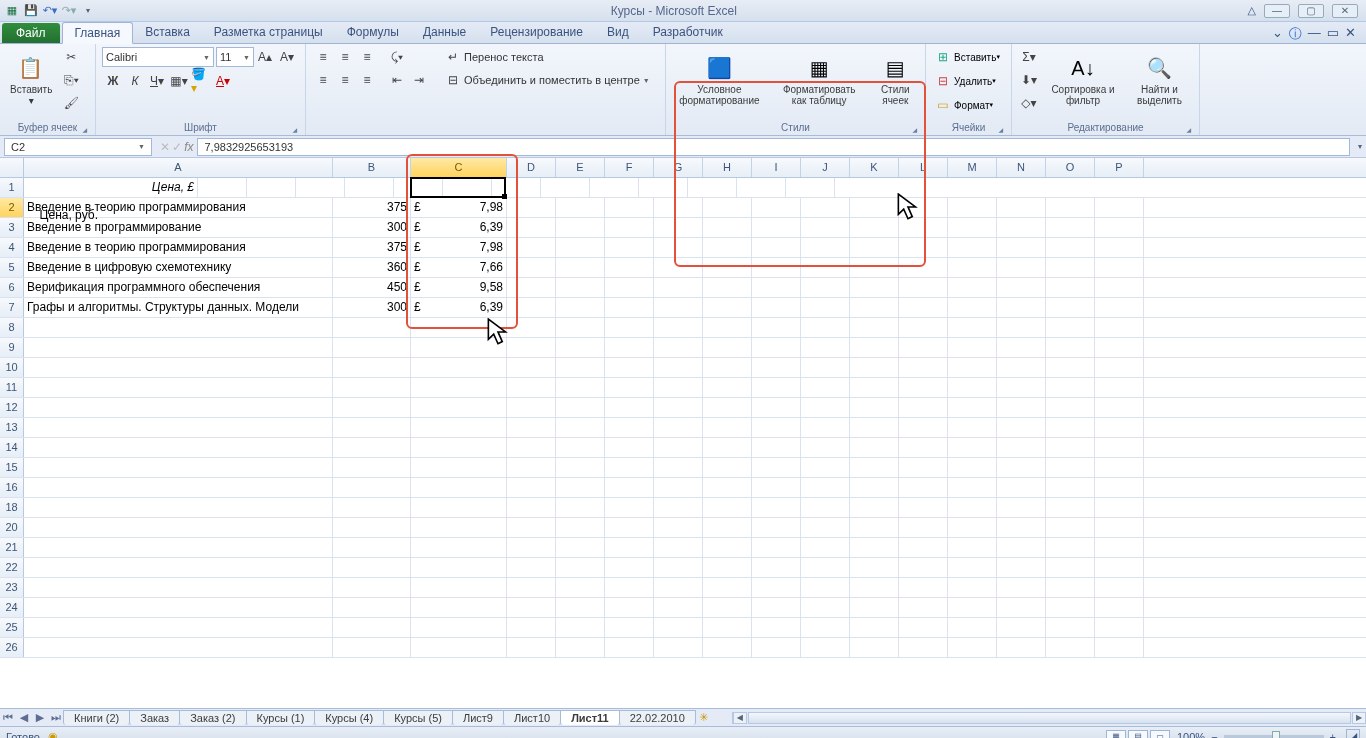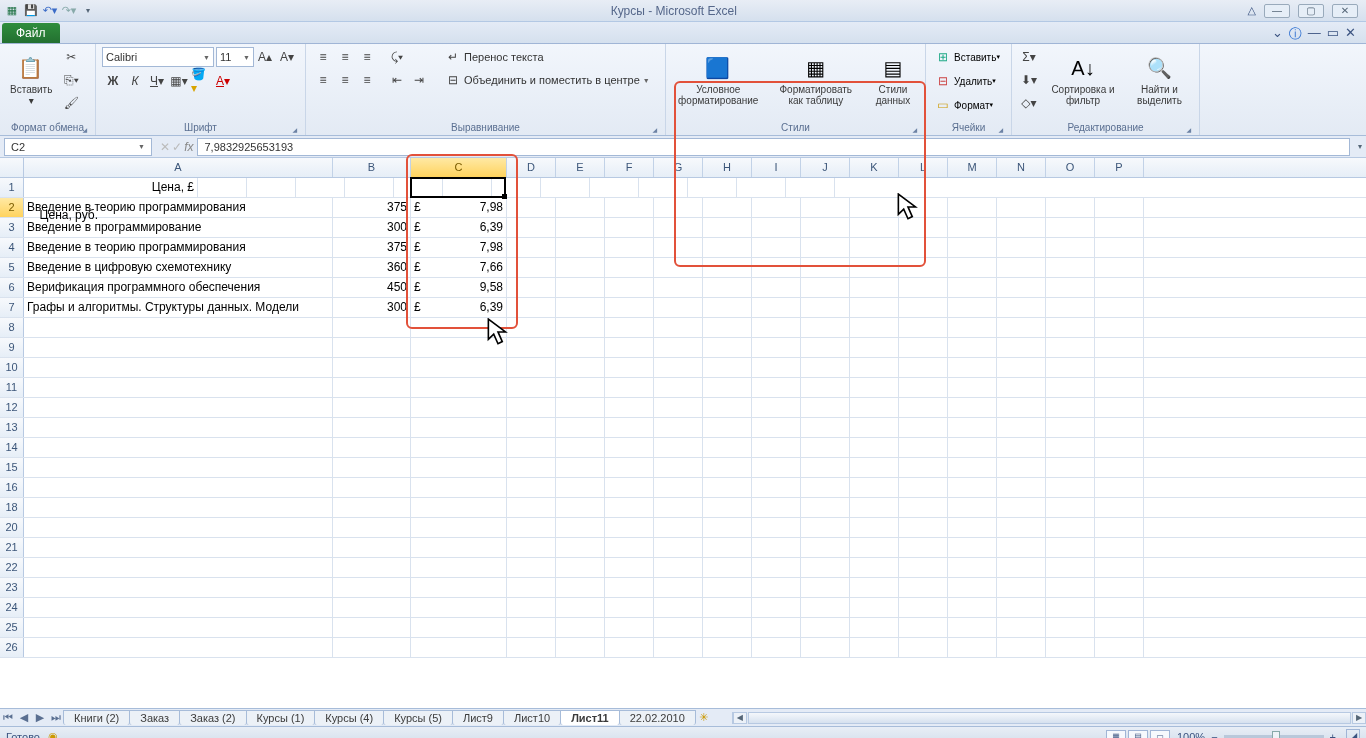--- a/index.html
+++ b/index.html
@@ -99,20 +99,30 @@
   <div class="win-controls">
     <span style="color:#3b5380">△</span>
     <div class="win-btn">—</div>
     <div class="win-btn">▢</div>
     <div class="win-btn">✕</div>
   </div>
 </div>
 
 <div class="ribbon-tabs">
   <div class="file-tab">Файл</div>
+  <div id="rtabs" style="display: flex;">
+      <div class="rtab active">Главная</div>
+      <div class="rtab">Вставка</div>
+      <div class="rtab">Разметка страницы</div>
+      <div class="rtab">Формулы</div>
+      <div class="rtab">Данные</div>
+      <div class="rtab">Рецензирование</div>
+      <div class="rtab">Вид</div>
+      <div class="rtab">Разработчик</div>
+    </div>
   <div class="help-area">
     <span>⌄</span>
     <span style="color:#2a6dd0">ⓘ</span>
     <span>—</span>
     <span>▭</span>
     <span>✕</span>
   </div>
 </div>
 
 <div class="ribbon">
@@ -122,21 +132,21 @@
       <div class="bigbtn">
         <span class="icn">📋</span>
         <span class="lbl"><span>Вставить</span><br>▾</span>
       </div>
       <div class="row3">
         <div class="smbtn">✂</div>
         <div class="smbtn">⎘▾</div>
         <div class="smbtn">🖌</div>
       </div>
     </div>
-    <div class="rgroup-label">Формат обмена</div>
+    <div class="rgroup-label">Буфер ячеек</div>
   </div>
 
   <div class="rgroup" style="width:210px">
     <div class="rgroup-body" style="flex-direction:column;gap:2px">
       <div class="rowh">
         <div class="combo" style="width:112px">
             <span>Calibri</span>
             <span class="dd">▼</span>
           </div>
         <div class="combo" style="width:38px;margin-left:2px">
@@ -186,37 +196,36 @@
             <span class="smbtn">↵</span>
             <span style="font-size:11px;color:#333">Перенос текста</span>
           </div>
         <div class="rowh">
             <span class="smbtn">⊟</span>
             <span style="font-size:11px;color:#333">Объединить и поместить в центре</span>
             <span style="font-size:7px;color:#666;margin-left:3px">▼</span>
           </div>
       </div>
     </div>
-    <div class="rgroup-label">Выравнивание</div>
   </div>
 
 
   <div class="rgroup" style="width:260px">
     <div class="rgroup-body">
       <div class="bigbtn">
           <span class="icn">🟦</span>
           <span class="lbl">Условное форматирование</span>
         </div>
       <div class="bigbtn">
           <span class="icn">▦</span>
           <span class="lbl">Форматировать как таблицу</span>
         </div>
       <div class="bigbtn">
           <span class="icn">▤</span>
-          <span class="lbl">Стили данных</span>
+          <span class="lbl">Стили ячеек</span>
         </div>
     </div>
     <div class="rgroup-label">Стили</div>
   </div>
 
   <div class="rgroup" style="width:86px">
     <div class="rgroup-body">
         <div class="row3" style="gap:2px">
       <div class="rowh">
             <span class="smbtn" style="color:#2a8">⊞</span>
@@ -294,21 +303,21 @@
         <div class="colhdr" style="width: 49px;">M</div>
         <div class="colhdr" style="width: 49px;">N</div>
         <div class="colhdr" style="width: 49px;">O</div>
         <div class="colhdr" style="width: 49px;">P</div>
       </div>
   </div>
   <div class="grid-scroller" id="gridrows">
       <div class="grow">
         <div class="rowhdr">1</div>
         <div class="cell ra" style="width: 78px; margin-top: 28px;">Цена, руб.</div>
-        <div class="cell ra" style="width: 96px;">Цена, £</div>
+        <div class="cell ra" style="width: 96px; font-style: italic;">Цена, £</div>
         <div class="cell" style="width: 49px;"></div>
         <div class="cell" style="width: 49px;"></div>
         <div class="cell" style="width: 49px;"></div>
         <div class="cell" style="width: 49px;"></div>
         <div class="cell" style="width: 49px;"></div>
         <div class="cell" style="width: 49px;"></div>
         <div class="cell" style="width: 49px;"></div>
         <div class="cell" style="width: 49px;"></div>
         <div class="cell" style="width: 49px;"></div>
         <div class="cell" style="width: 49px;"></div>

